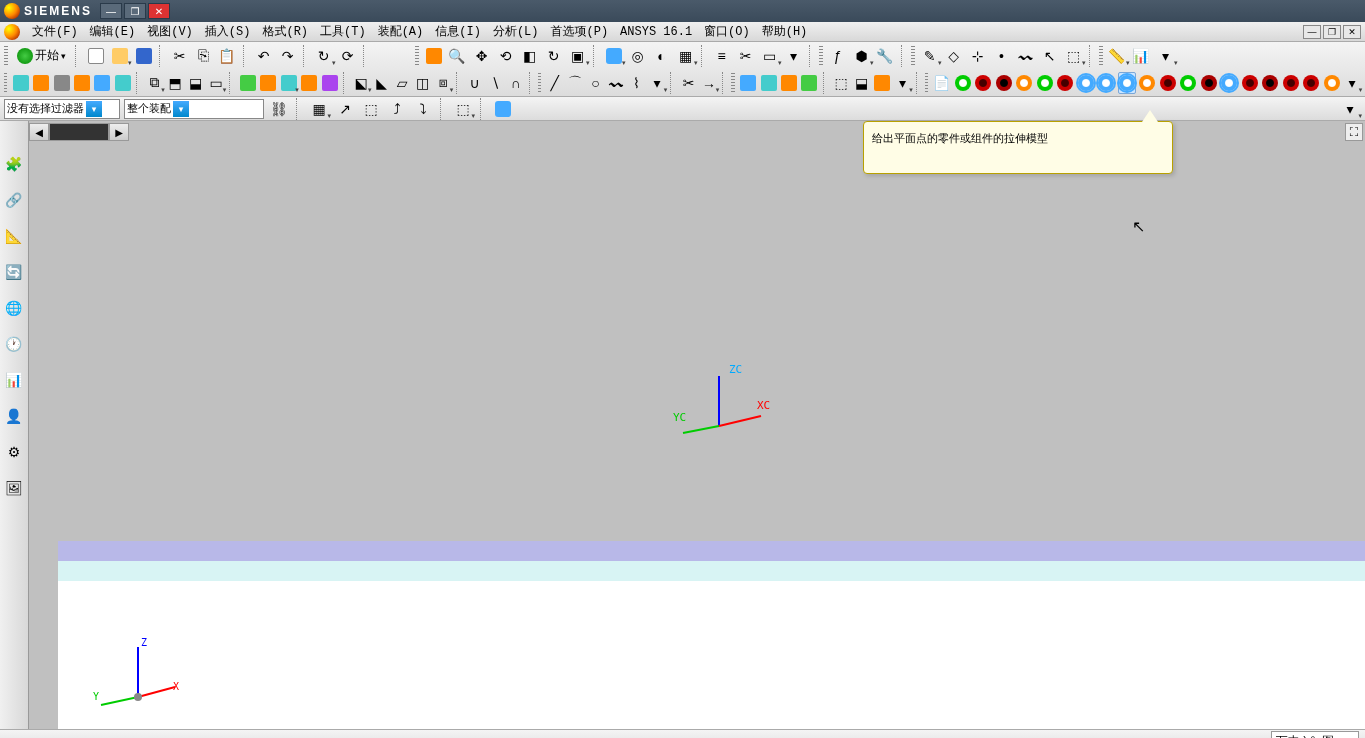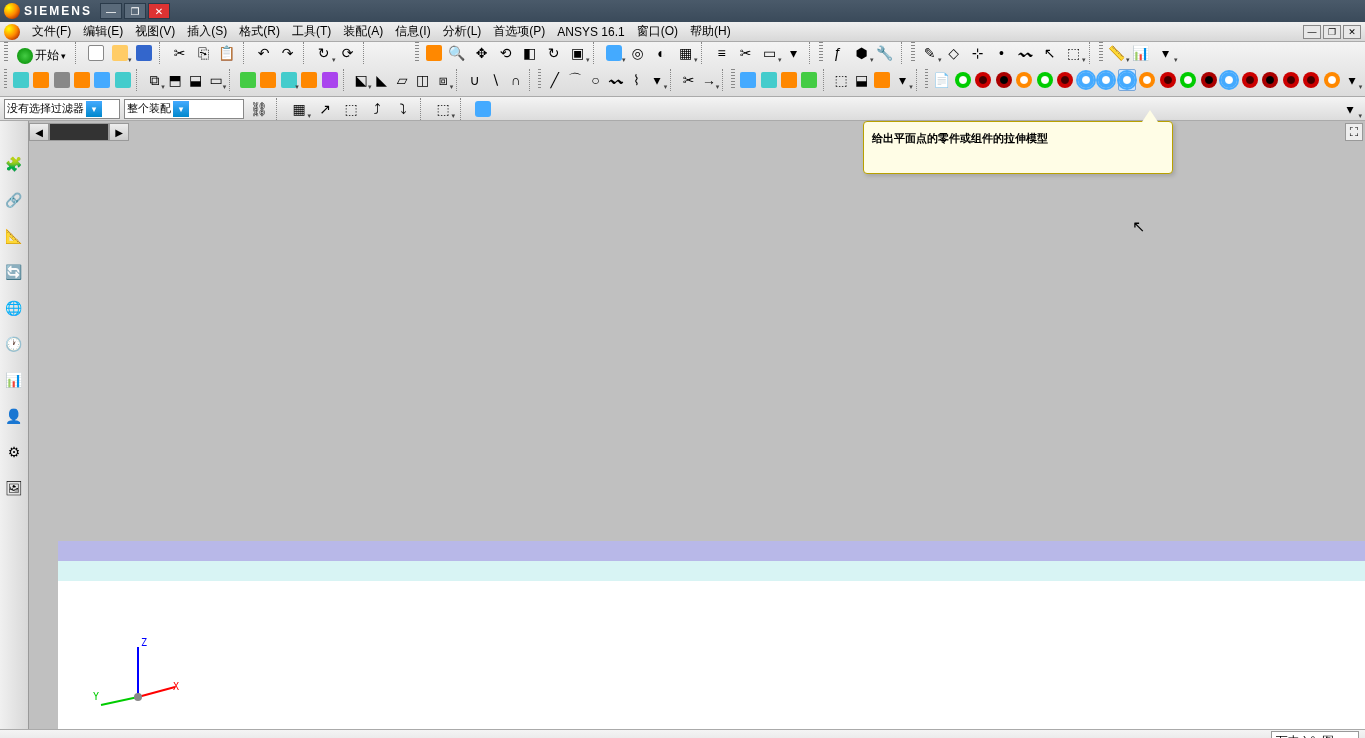--- a/index.html
+++ b/index.html
@@ -9,27 +9,27 @@
 .titlebar { height: 22px; background: linear-gradient(#4a5a6a, #3a4a5a); display: flex; align-items: center; padding-left: 4px; color: #fff; font-size: 12px; }
 .titlebar .app-icon { width: 16px; height: 16px; background: radial-gradient(circle at 30% 30%, #ff0, #f80, #800); border-radius: 50%; margin-right: 4px; }
 .titlebar .title { flex: 1; }
 .titlebar .brand { font-weight: bold; letter-spacing: 2px; padding-right: 8px; }
 .titlebar .winbtn { width: 22px; height: 16px; margin-right: 2px; display: flex; align-items: center; justify-content: center; background: #5a6a7a; border: 1px solid #2a3a4a; font-size: 10px; color: #fff; cursor: pointer; }
 .titlebar .winbtn.close { background: #d33; }
 
 
 .menubar { height: 20px; background: linear-gradient(#f0f0f0, #d8d8d8); display: flex; align-items: center; padding-left: 4px; border-bottom: 1px solid #aaa; }
 .menubar .app-icon2 { width: 16px; height: 16px; background: radial-gradient(circle at 30% 30%, #ff0, #f80, #800); border-radius: 50%; margin-right: 6px; }
-.menubar .menu-item { padding: 2px 6px; cursor: pointer; }
+.menubar .menu-item { padding: 2px 6px; cursor: pointer; font-family: Liberation Mono, monospace; }
 .menubar .mdi-btns { margin-left: auto; display: flex; margin-right: 4px; }
 .menubar .mdi-btn { width: 18px; height: 14px; margin-left: 2px; border: 1px solid #888; background: #e8e8e8; display: flex; align-items: center; justify-content: center; font-size: 9px; cursor: pointer; }
 
 
 .toolbar-area { background: linear-gradient(#f4f4f4, #dcdcdc); border-bottom: 1px solid #aaa; }
-.toolbar-row { height: 27px; display: flex; padding: 0 4px; gap: 2px; }
+.toolbar-row { height: 27px; display: flex; align-items: center; padding: 0 4px; gap: 2px; }
 .tbtn { width: 22px; height: 22px; display: flex; align-items: center; justify-content: center; border: 1px solid transparent; cursor: pointer; border-radius: 2px; font-size: 14px; position: relative; }
 .tbtn.drop::after { content: "▾"; font-size: 7px; position: absolute; right: -2px; bottom: -1px; color: #444; }
 .tsep { width: 6px; height: 22px; border-left: 1px dotted #888; margin: 0 2px; }
 .tgrip { width: 4px; height: 20px; background: repeating-linear-gradient(#888, #888 1px, transparent 1px, transparent 3px); margin-right: 2px; }
 .combo { height: 20px; border: 1px solid #888; background: #fff; display: flex; align-items: center; padding: 0 2px; font-size: 11px; }
 .combo .cbtn { width: 16px; height: 16px; background: linear-gradient(#4af, #08c); margin-left: 2px; display: flex; align-items: center; justify-content: center; color: #fff; font-size: 9px; cursor: pointer; }
 .start-btn { padding: 1px 4px; border: 1px solid transparent; border-radius: 2px; display: flex; align-items: center; gap: 2px; cursor: pointer; }
 
 
 .filter-row { height: 24px; background: linear-gradient(#f4f4f4, #dcdcdc); display: flex; align-items: center; padding: 0 4px; gap: 4px; border-bottom: 1px solid #aaa; }
@@ -39,21 +39,21 @@
 .left-strip { width: 29px; background: linear-gradient(to right, #f0f0f0, #d8d8d8); border-right: 1px solid #999; display: flex; flex-direction: column; padding-top: 32px; gap: 14px; align-items: center; }
 .strip-btn { width: 22px; height: 22px; display: flex; align-items: center; justify-content: center; cursor: pointer; border-radius: 2px; font-size: 14px; }
 .viewport { flex: 1; position: relative; background: #c0c0c0; }
 .view-tabs { position: absolute; top: 0; left: 0; right: 0; height: 22px; display: flex; align-items: center; background: #c0c0c0; }
 .vtab-scroll-l, .vtab-scroll-r { width: 20px; height: 18px; background: linear-gradient(#eee, #ccc); border: 1px solid #999; display: flex; align-items: center; justify-content: center; font-size: 10px; cursor: pointer; }
 .vtab { width: 60px; height: 18px; background: #333; border: 1px solid #999; cursor: pointer; }
 .vtab-expand { margin-left: auto; width: 18px; height: 18px; border: 1px solid #999; background: #eee; display: flex; align-items: center; justify-content: center; cursor: pointer; margin-right: 2px; }
 
 
 .tooltip { position: absolute; left: 834px; top: 0; width: 310px; background: #fffde6; border: 1px solid #b8a000; padding: 8px; font-size: 11px; line-height: 1.5; border-radius: 4px; box-shadow: 2px 2px 4px rgba(0,0,0,0.15); z-index: 10; }
-.tooltip .tt-title { font-weight: bold; margin-bottom: 18px; }
+.tooltip .tt-title { font-weight: normal; margin-bottom: 18px; }
 .tooltip .tt-arrow { position: absolute; top: -12px; right: 14px; width: 0; height: 0; border-left: 8px solid transparent; border-right: 8px solid transparent; border-bottom: 12px solid #fffde6; }
 
 
 .triad { position: absolute; left: 650px; top: 250px; width: 90px; height: 90px; }
 .triad-label { position: absolute; font-size: 11px; font-family: monospace; }
 .lbl-zc { color: #0af; top: -8px; left: 50px; }
 .lbl-yc { color: #0c0; top: 40px; left: -6px; }
 .lbl-xc { color: #f00; top: 28px; left: 78px; }
 
 
@@ -341,21 +341,21 @@
       </div>
     <div class="tbtn drop">▾</div>
   </div>
 </div>
 
 <div class="filter-row">
   <div class="combo" style="width:116px">
     <span>没有选择过滤器</span>
     <div class="cbtn">▾</div>
   </div>
-  <div class="combo" style="width:120px">
+  <div class="combo" style="width:140px">
     <span>整个装配</span>
     <div class="cbtn">▾</div>
   </div>
   <div class="tbtn">⛓</div>
   <div class="tsep"></div>
   <div class="tbtn drop">▦</div>
   <div class="tbtn">↗</div>
   <div class="tbtn">⬚</div>
   <div class="tbtn">⤴</div>
   <div class="tbtn">⤵</div>
@@ -390,20 +390,30 @@
       <div class="vtab"></div>
       <div class="vtab-scroll-r">▶</div>
       <div class="vtab-expand">⛶</div>
     </div>
 
     <div class="tooltip" style="top:0px;">
       <div class="tt-arrow"></div>
       <div class="tt-title">给出平面点的零件或组件的拉伸模型</div>
     </div>
 
+    <div class="triad">
+      <svg width="90" height="90">
+        <line x1="40" y1="55" x2="40" y2="5" stroke="#00f" stroke-width="2"></line>
+        <line x1="40" y1="55" x2="82" y2="45" stroke="#f00" stroke-width="2"></line>
+        <line x1="40" y1="55" x2="4" y2="62" stroke="#0c0" stroke-width="2"></line>
+      </svg>
+      <div class="triad-label lbl-zc">ZC</div>
+      <div class="triad-label lbl-yc">YC</div>
+      <div class="triad-label lbl-xc">XC</div>
+    </div>
 
     <div class="lower-band"></div>
     <div class="lower-band2"></div>
     <div class="lower-panel">
       <div class="corner-triad">
         <svg width="90" height="80">
           <line x1="45" y1="58" x2="45" y2="8" stroke="#00f" stroke-width="2"></line>
           <line x1="45" y1="58" x2="82" y2="48" stroke="#f00" stroke-width="2"></line>
           <line x1="45" y1="58" x2="8" y2="66" stroke="#0c0" stroke-width="2"></line>
           <circle cx="45" cy="58" r="4" fill="#888"></circle>

